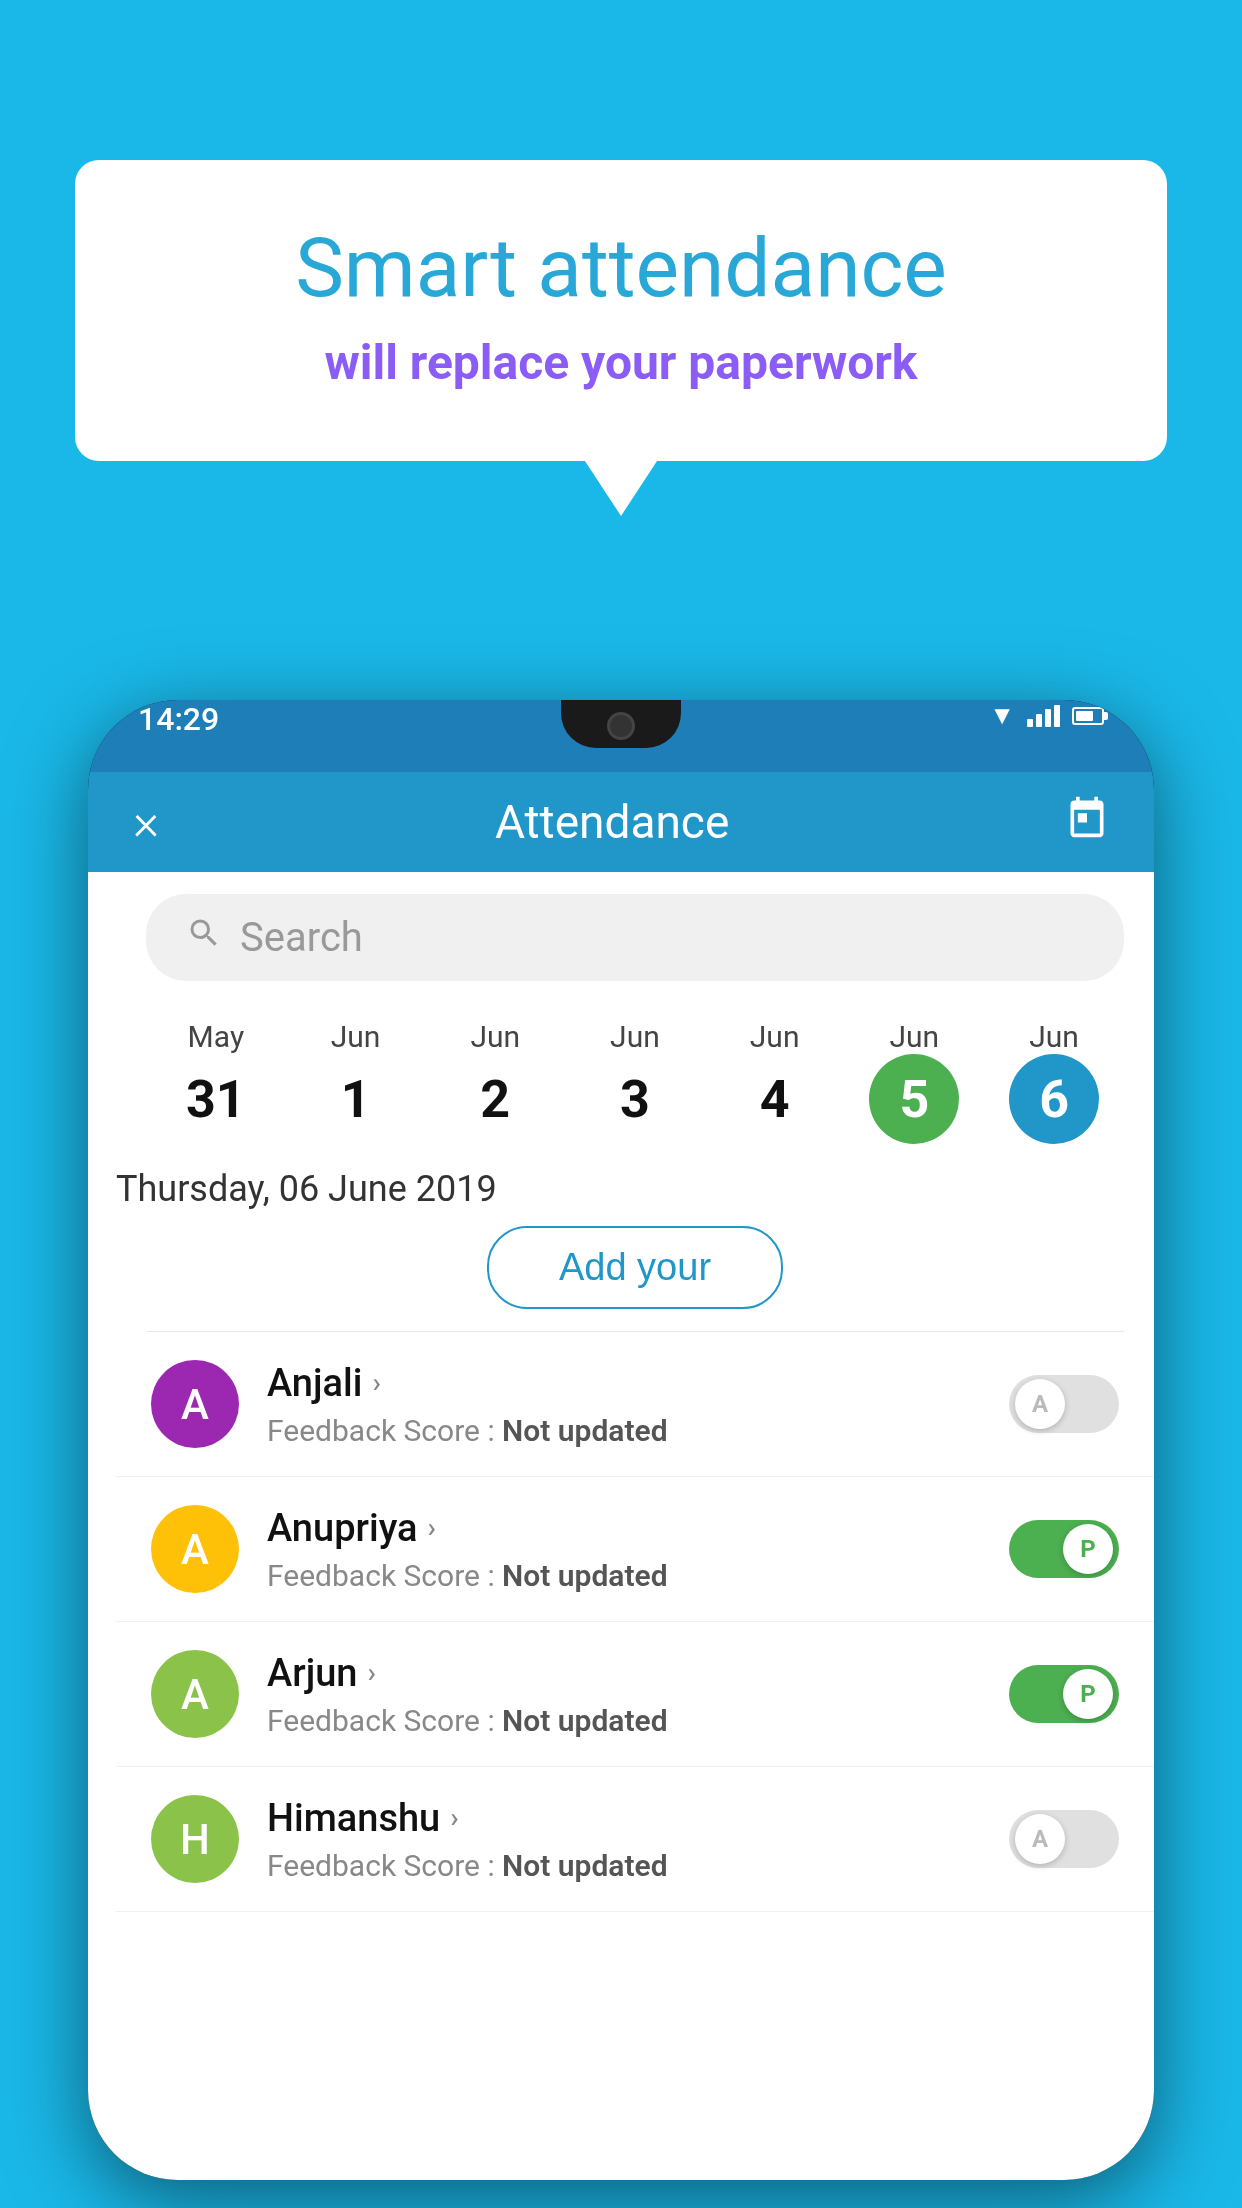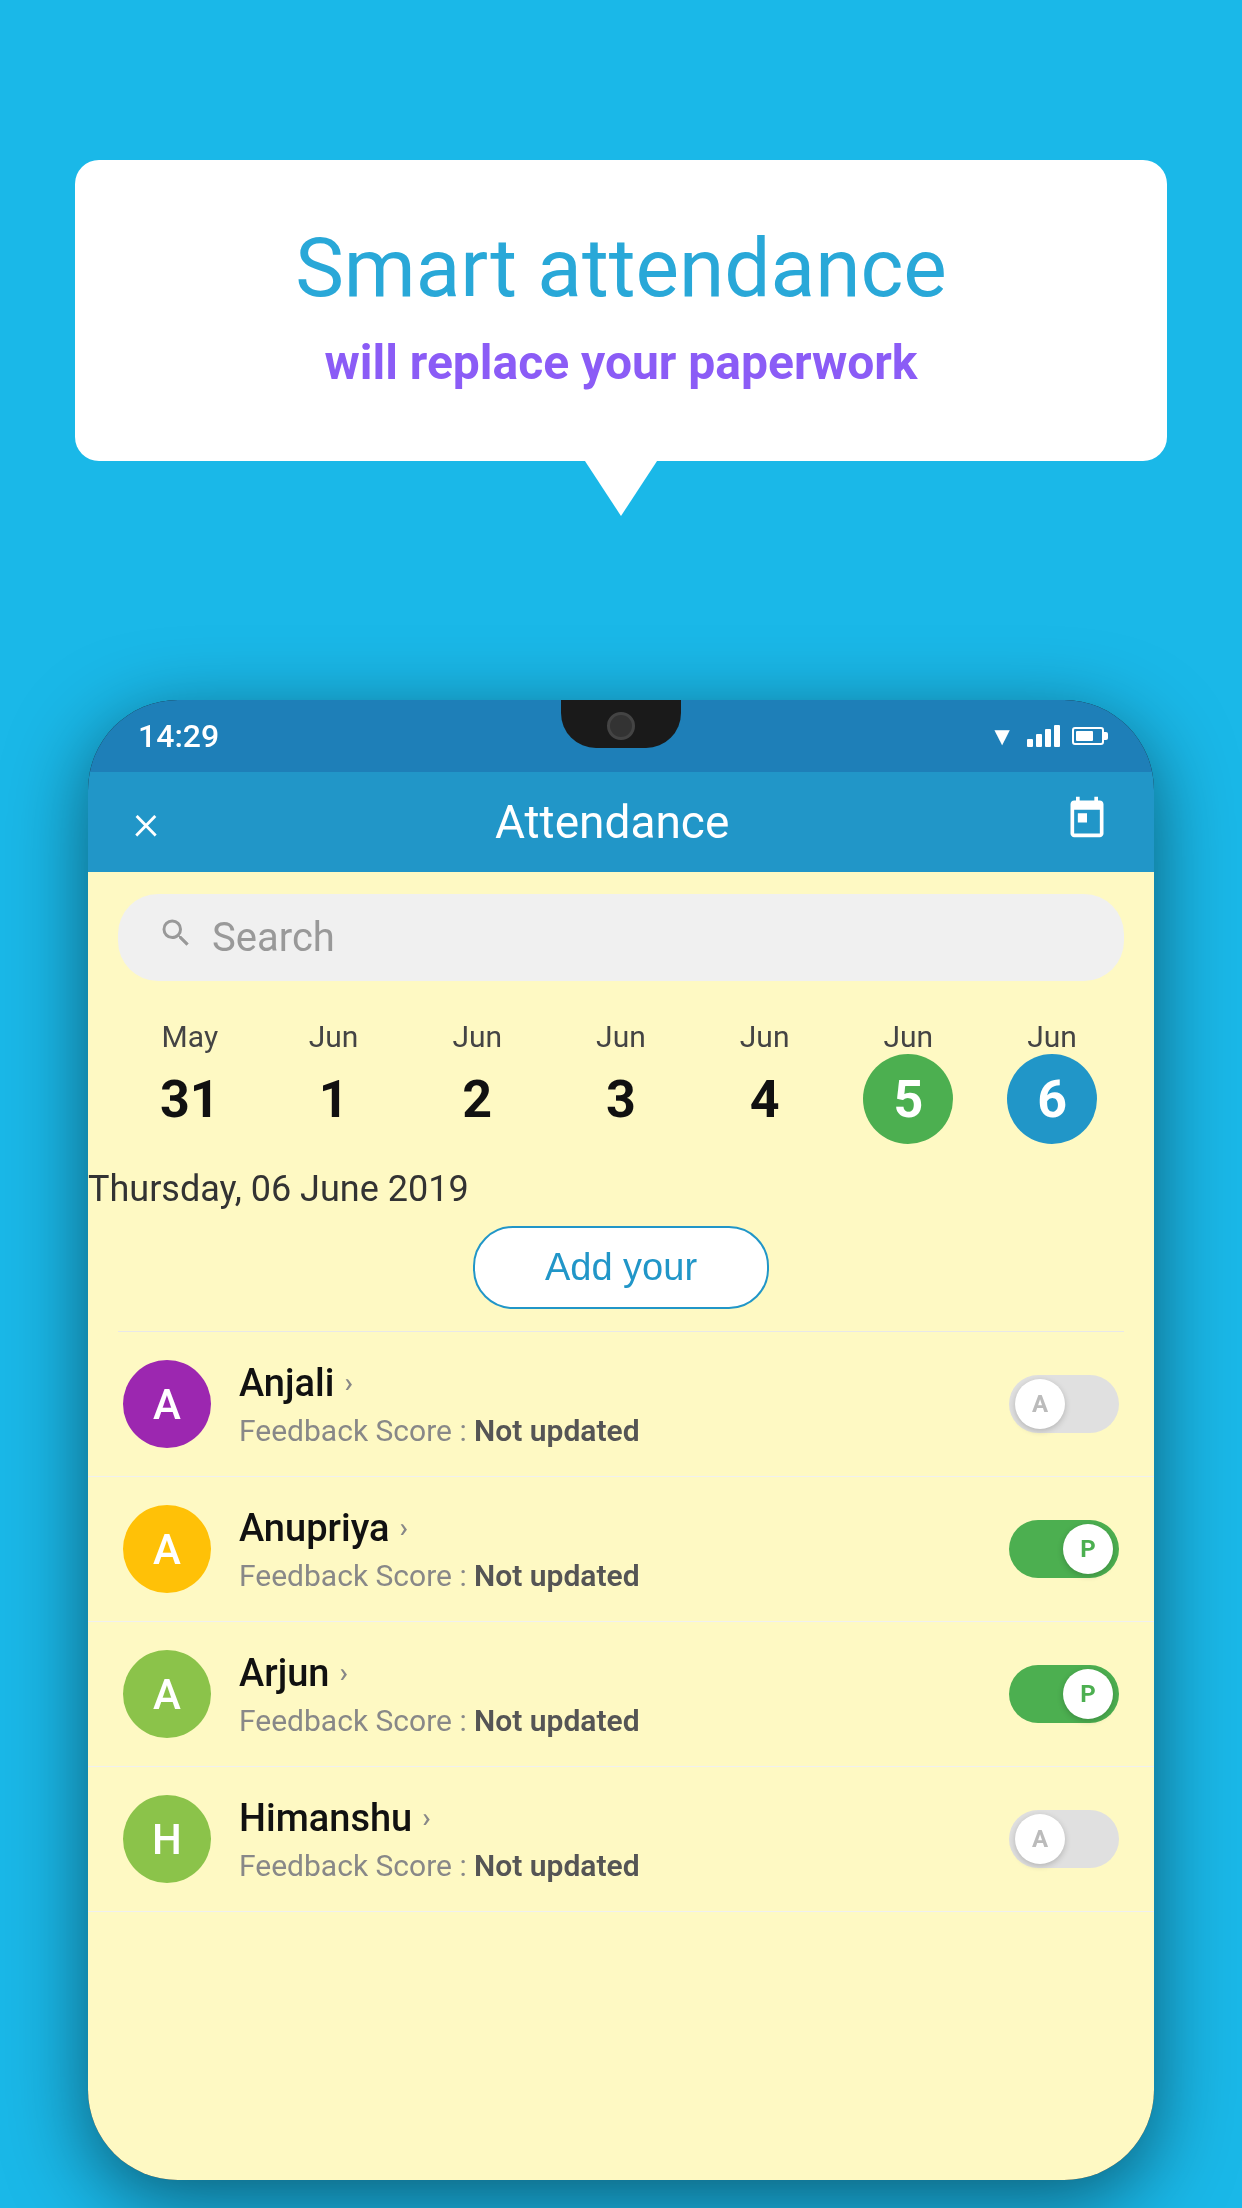--- a/index.html
+++ b/index.html
@@ -70,21 +70,21 @@
 
     
     .phone-status-bar {
       position: absolute;
       top: 0;
       left: 0;
       right: 0;
       height: 72px;
       background: #1e7fb8;
       display: flex;
-      align-items: center;
+      align-items: flex-start;
       justify-content: space-between;
       padding: 0 50px;
       z-index: 10;
     }
     .status-time {
       color: white;
       font-size: 32px;
       font-weight: 500;
     }
     .status-icons {
@@ -150,22 +150,23 @@
       font-size: 44px;
     }
 
     
     .phone-screen {
       position: absolute;
       top: 172px;
       left: 0;
       right: 0;
       bottom: 0;
-      background: #fef9c3;
+      background: #ffffff;
       overflow: hidden;
+      padding-left: 28px;
     }
 
     
     .search-bar {
       margin: 22px 30px 18px;
       background: #f0f0f0;
       border-radius: 40px;
       padding: 20px 40px;
       display: flex;
       align-items: center;

